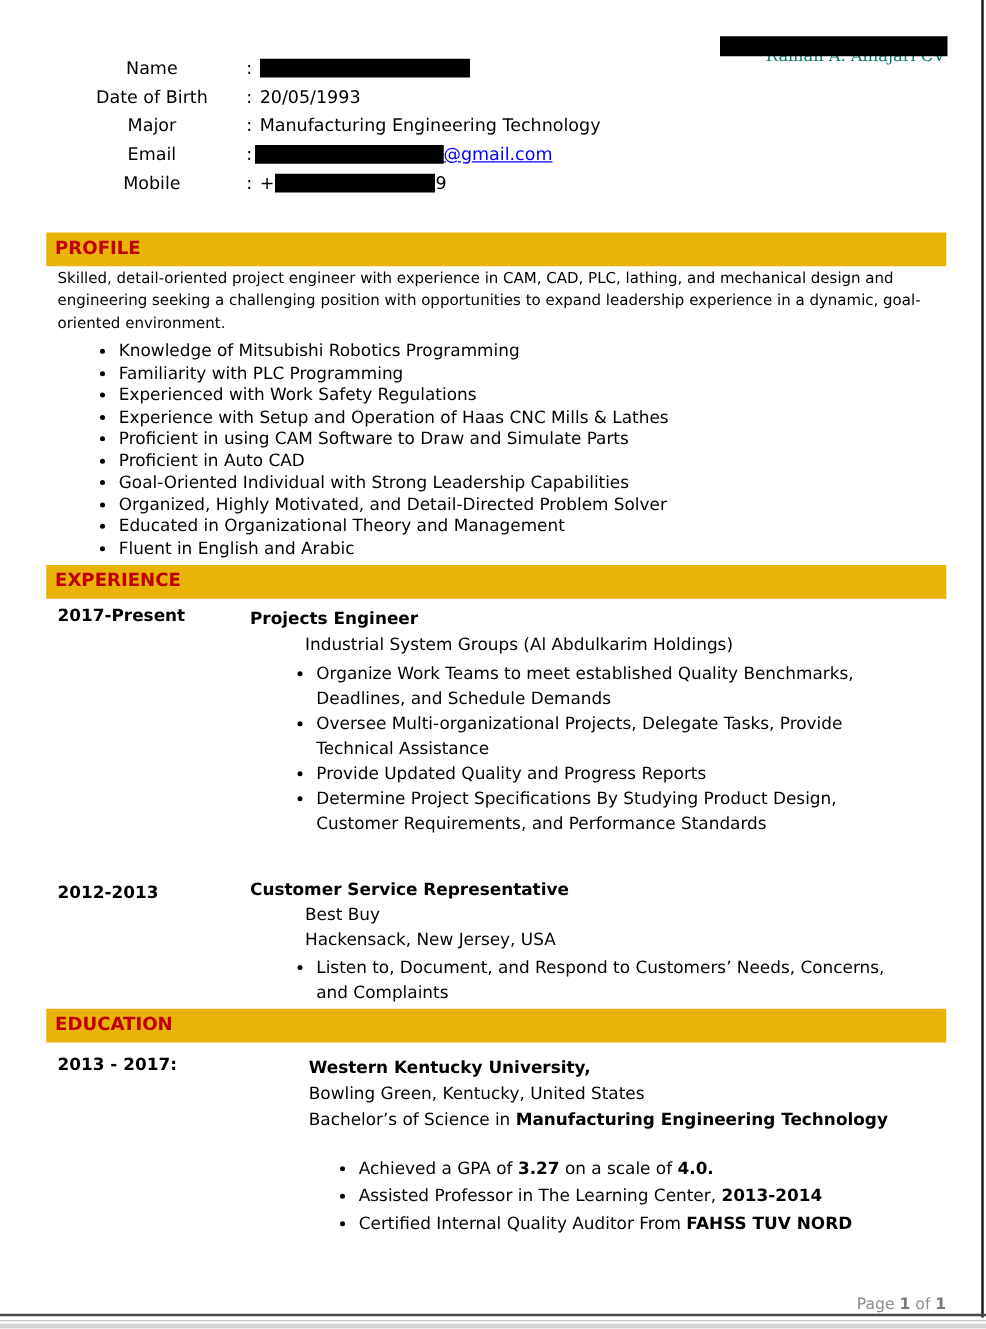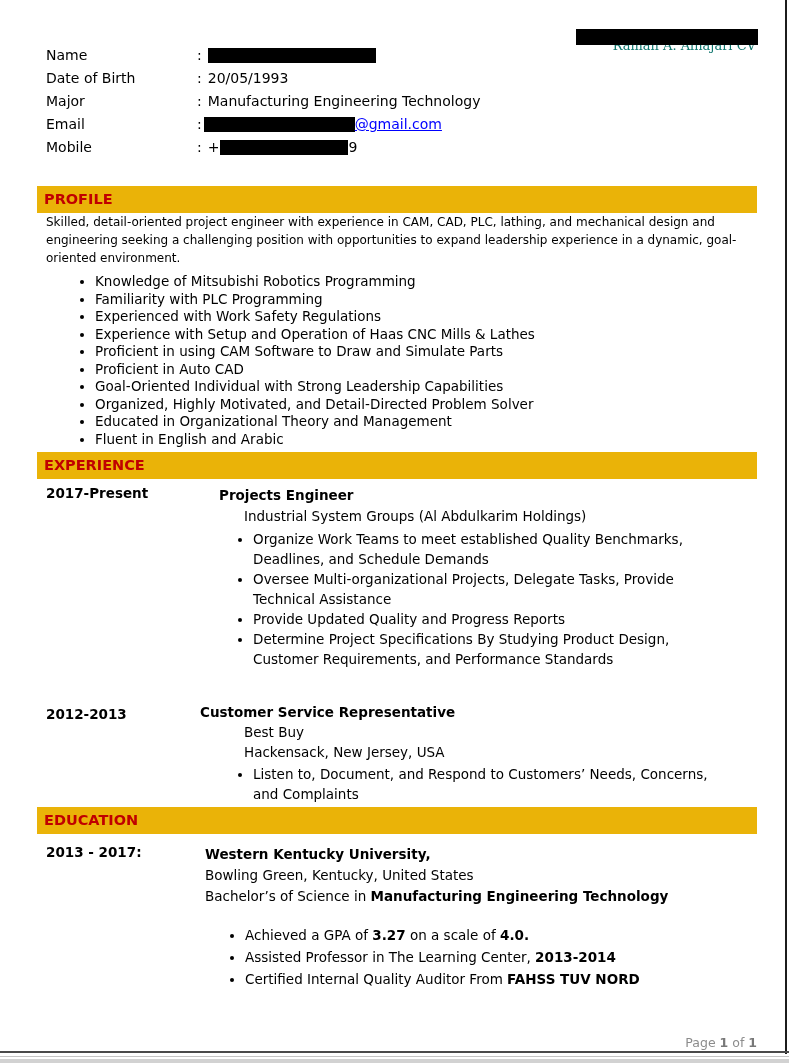--- a/index.html
+++ b/index.html
@@ -18,21 +18,21 @@
   .wm-text {
     position:absolute; top:38px; right:33px; z-index:1;
     font-family:"DejaVu Serif", serif; font-size:13px; color:#0f766e;
   }
   .wm-bar { position:absolute; left:576px; top:29px; width:182px; height:16px; background:#000; z-index:2; }
 
   .content { position:absolute; left:46px; top:44px; width:712px; }
 
   
   .crow { display:flex; line-height:23px; font-size:14px; }
-  .clabel { width:151px; }
+  .clabel { width:151px;text-align:center; }
   .cvalue { white-space:nowrap; }
   .colon { margin-right:6px; }
   .redact { display:inline-block; background:#000; height:15px; vertical-align:middle; margin-top:-2px; }
   .r-name   { width:168px; }
   .r-email  { width:151px; }
   .r-mobile { width:128px; margin-left:1px; }
   a.email-link { color:#0000ff; text-decoration:underline; }
 
   
   .secbar {
@@ -47,29 +47,29 @@
 
   .profile-text { margin-top:0; font-size:12px; line-height:18px; width:712px; }
 
   ul.skills { margin-top:6px; padding-left:49px; list-style:disc outside; }
   ul.skills li { font-size:13.5px; line-height:17.5px; }
 
   .entry { display:flex; }
   .entry .dates { width:154px; font-weight:bold; font-size:13.5px; flex:none; }
   .entry .ebody { flex:1; font-size:13.5px; }
   .job1 { margin-top:6px;justify-content:center; }
-  .job1 .jtitle { font-weight:bold; line-height:21px;margin-left:19px; }
+  .job1 .jtitle { font-weight:bold; line-height:21px; }
   .jline { line-height:20px;margin-left:44px; }
   ul.jbullets { margin-top:3px; padding-left:53px; list-style:disc outside; width:528px; }
   ul.jbullets li { line-height:20px; }
   .job2 { margin-top:33px; }
   .job2 .dates { padding-top:4px; }
   .job2 .jtitle { font-weight:bold; line-height:20px; }
 
-  .eduentry { margin-top:10px; }
+  .eduentry { margin-top:10px;gap:42px; }
   .eduentry .dates { width:159px; }
   .eduentry .school { font-weight:bold; line-height:21px; }
   .eduentry .eline  { line-height:21px; }
   ul.ebullets { margin-top:17px; padding-left:40px; list-style:disc outside; }
   ul.ebullets li { line-height:22px; font-size:13.5px; }
 
   .footer {
     position:absolute; top:1035px; right:32px;
     font-size:12.5px; color:#8c8c8c;
   }

